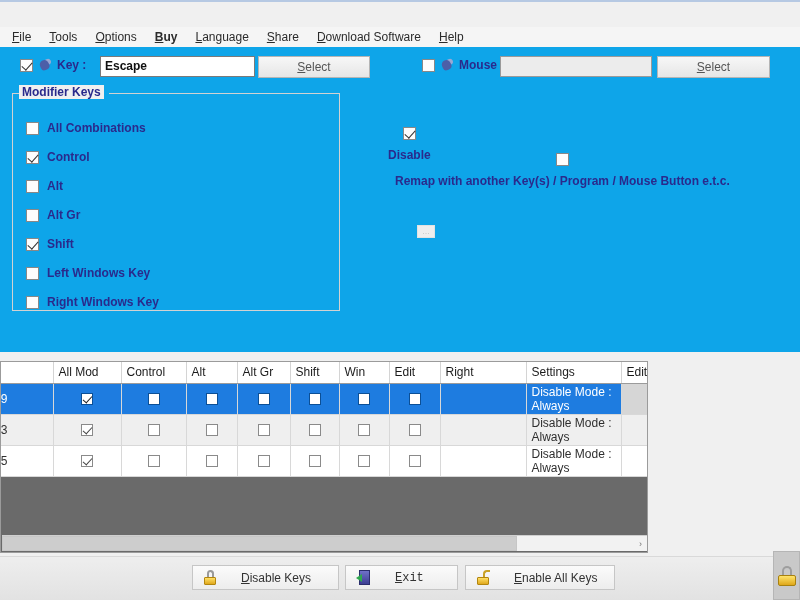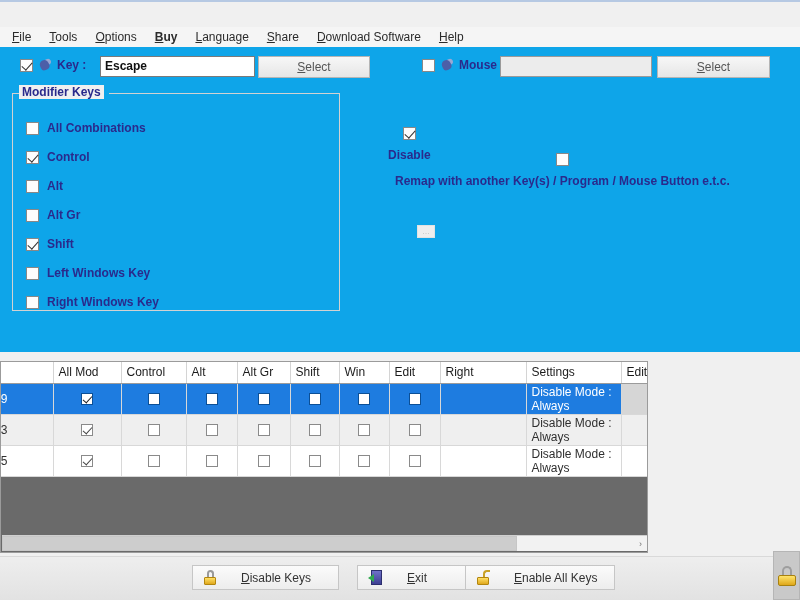--- a/index.html
+++ b/index.html
@@ -439,21 +439,21 @@
 
   <div class="bottombar">
     <div class="bbtn" style="left:192px;width:147px;">
       <span class="icon-lock">
         <span class="shackle"></span>
           <span class="body"></span>
       </span>
       <span class="t"><u>D</u>isable Keys</span>
     </div>
 
-    <div class="bbtn" style="left:357px;width:113px;">
+    <div class="bbtn" style="left:345px;width:113px;font-family:Liberation Mono, monospace;">
       <span class="icon-exit">
         <span class="door"></span>
           <span class="arrow"></span>
       </span>
       <span class="t"><u>E</u>xit</span>
     </div>
 
     <div class="bbtn" style="left:465px;width:150px;">
       <span class="icon-unlock">
         <span class="shackle"></span>

